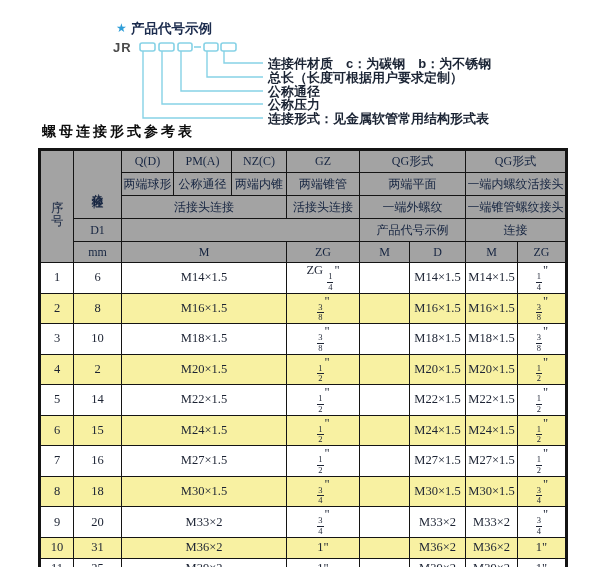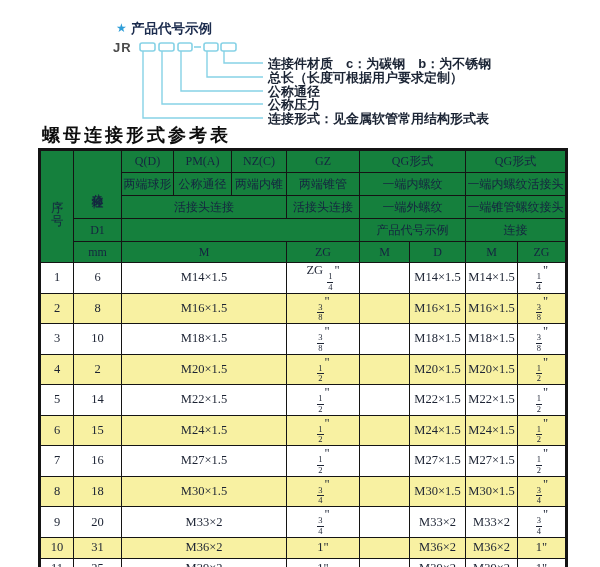--- a/index.html
+++ b/index.html
@@ -9,28 +9,28 @@
   
   svg.diagram{position:absolute;left:0;top:0;}
   .dg-heading{font-family:"Liberation Sans","DejaVu Sans",sans-serif;font-weight:bold;font-size:13.5px;fill:#1b2b4d;}
   .dg-star{font-size:12px;fill:#2f9ed8;}
   .dg-prefix{font-family:"Liberation Sans","DejaVu Sans",sans-serif;font-weight:bold;font-size:13px;fill:#4a4a4a;letter-spacing:1px;}
   .dg-label{font-family:"Liberation Sans","DejaVu Sans",sans-serif;font-weight:bold;font-size:13px;fill:#1b2434;}
   .dg-box{fill:none;stroke:#86d2e6;stroke-width:1.6;}
   .dg-line{fill:none;stroke:#86d2e6;stroke-width:1.4;}
 
   
-  .tbl-title{position:absolute;left:42px;top:123px;font-size:18px;font-weight:bold;color:#0d0d0d;
+  .tbl-title{position:absolute;left:42px;top:123px;font-size:14px;font-weight:bold;color:#0d0d0d;
              letter-spacing:3px;font-family:Liberation Serif, serif;}
 
   
   table.main{position:absolute;left:38px;top:148px;width:527px;border-collapse:collapse;table-layout:fixed;
              border:3px solid #141414;}
   table.main th,table.main td{border:1px solid #141414;padding:0;text-align:center;vertical-align:middle;overflow:hidden;}
-  table.main th{background:#15803d;font-weight:normal;font-size:12px;color:#152440;line-height:1.05;}
+  table.main th{background:#a3a3a3;font-weight:normal;font-size:12px;color:#152440;line-height:1.05;}
   table.main td{font-size:12.5px;color:#1c2333;}
   thead tr{height:23px;}
   thead tr.r5{height:21px;}
   tbody tr{height:21px;}
   tbody tr:nth-child(even){background:#f8f1a2;}
 
   .vert span{writing-mode:vertical-lr;text-orientation:upright;display:inline-block;line-height:1;}
   .vseq span{letter-spacing:15px;font-size:12.5px;}
   .vdia span{letter-spacing:1px;font-size:12px;}
 
@@ -97,21 +97,21 @@
         <th>NZ(C)</th>
         <th>GZ</th>
         <th colspan="2">QG形式</th>
         <th colspan="2">QG形式</th>
       </tr>
       <tr>
         <th>两端球形</th>
         <th>公称通径</th>
         <th>两端内锥</th>
         <th>两端锥管</th>
-        <th colspan="2">一端内螺纹</th>
+        <th colspan="2">两端平面</th>
         <th colspan="2">一端内螺纹活接头</th>
       </tr>
       <tr>
         <th colspan="3">活接头连接</th>
         <th>活接头连接</th>
         <th colspan="2">一端外螺纹</th>
         <th colspan="2">一端锥管螺纹接头</th>
       </tr>
       <tr>
         <th>D1</th>

